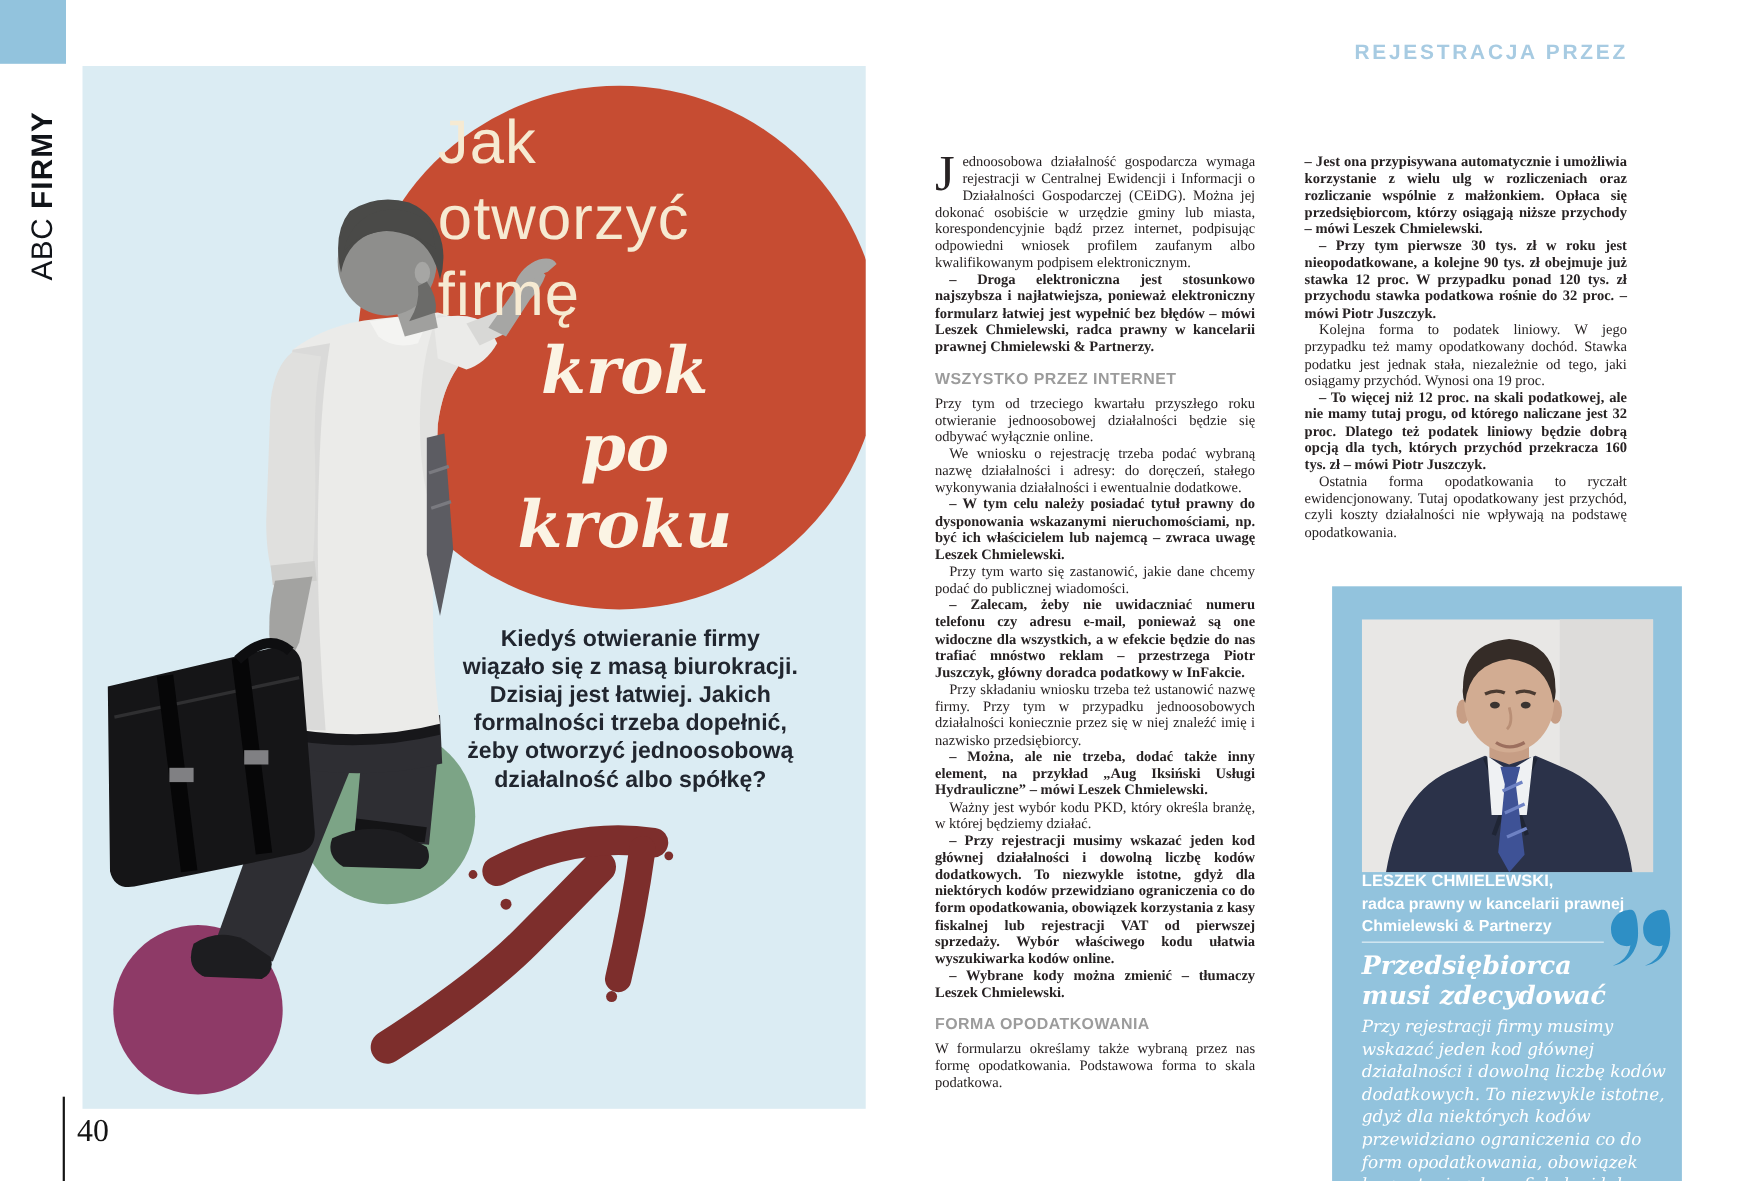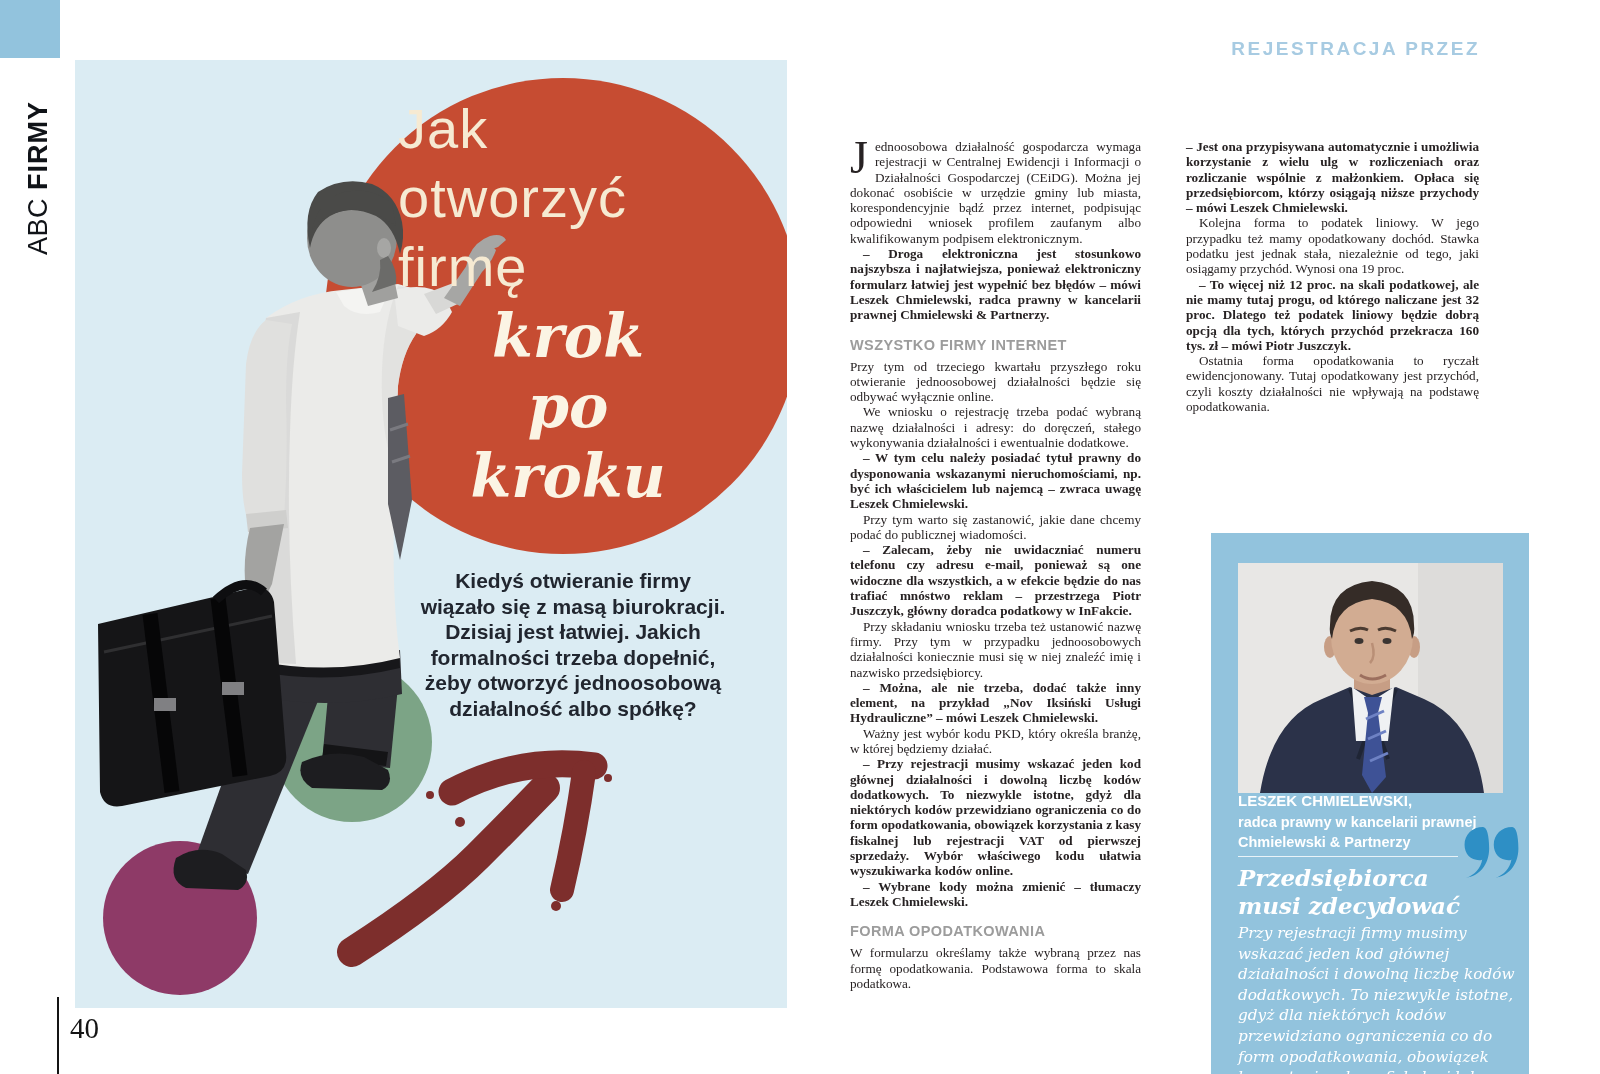--- a/index.html
+++ b/index.html
@@ -136,36 +136,37 @@
 żeby otworzyć jednoosobową
 działalność albo spółkę?</div>
 
   <div class="pagerule"></div>
   <div class="pageno">40</div>
 
   <div class="kicker">REJESTRACJA PRZEZ</div>
   <div class="col col1" id="col1">
       <p class="body-para"><span class="dropcap">J</span>ednoosobowa działalność gospodarcza wymaga rejestracji w Centralnej Ewidencji i Informacji o Działalności Gospodarczej (CEiDG). Można jej dokonać osobiście w urzędzie gminy lub miasta, korespondencyjnie bądź przez internet, podpisując odpowiedni wniosek profilem zaufanym albo kwalifikowanym podpisem elektronicznym.</p>
       <p class="body-para quote indent">– Droga elektroniczna jest stosunkowo najszybsza i najłatwiejsza, ponieważ elektroniczny formularz łatwiej jest wypełnić bez błędów – mówi Leszek Chmielewski, radca prawny w kancelarii prawnej Chmielewski &amp; Partnerzy.</p>
-      <h3 class="sec-heading">WSZYSTKO FIRMY INTERNET</h3>
+      <h3 class="sec-heading">WSZYSTKO PRZEZ INTERNET</h3>
       <p class="body-para">Przy tym od trzeciego kwartału przyszłego roku otwieranie jednoosobowej działalności będzie się odbywać wyłącznie online.</p>
       <p class="body-para indent">We wniosku o rejestrację trzeba podać wybraną nazwę działalności i adresy: do doręczeń, stałego wykonywania działalności i ewentualnie dodatkowe.</p>
       <p class="body-para quote indent">– W tym celu należy posiadać tytuł prawny do dysponowania wskazanymi nieruchomościami, np. być ich właścicielem lub najemcą – zwraca uwagę Leszek Chmielewski.</p>
       <p class="body-para indent">Przy tym warto się zastanowić, jakie dane chcemy podać do publicznej wiadomości.</p>
       <p class="body-para quote indent">– Zalecam, żeby nie uwidaczniać numeru telefonu czy adresu e-mail, ponieważ są one widoczne dla wszystkich, a w efekcie będzie do nas trafiać mnóstwo reklam – przestrzega Piotr Juszczyk, główny doradca podatkowy w InFakcie.</p>
-      <p class="body-para indent">Przy składaniu wniosku trzeba też ustanowić nazwę firmy. Przy tym w przypadku jednoosobowych działalności koniecznie musi się w niej znaleźć imię i nazwisko przedsiębiorcy.</p>
-      <p class="body-para quote indent">– Można, ale nie trzeba, dodać także inny element, na przykład „Nov Iksiński Usługi Hydrauliczne” – mówi Leszek Chmielewski.</p>
+      <p class="body-para indent">Przy składaniu wniosku trzeba też ustanowić nazwę firmy. Przy tym w przypadku jednoosobowych działalności koniecznie przez się w niej znaleźć imię i nazwisko przedsiębiorcy.</p>
+      <p class="body-para quote indent">– Można, ale nie trzeba, dodać także inny element, na przykład „Aug Iksiński Usługi Hydrauliczne” – mówi Leszek Chmielewski.</p>
       <p class="body-para indent">Ważny jest wybór kodu PKD, który określa branżę, w której będziemy działać.</p>
       <p class="body-para quote indent">– Przy rejestracji musimy wskazać jeden kod głównej działalności i dowolną liczbę kodów dodatkowych. To niezwykle istotne, gdyż dla niektórych kodów przewidziano ograniczenia co do form opodatkowania, obowiązek korzystania z kasy fiskalnej lub rejestracji VAT od pierwszej sprzedaży. Wybór właściwego kodu ułatwia wyszukiwarka kodów online.</p>
       <p class="body-para quote indent">– Wybrane kody można zmienić – tłumaczy Leszek Chmielewski.</p>
       <h3 class="sec-heading">FORMA OPODATKOWANIA</h3>
       <p class="body-para">W formularzu określamy także wybraną przez nas formę opodatkowania. Podstawowa forma to skala podatkowa.</p>
     </div>
   <div class="col col2" id="col2">
       <p class="body-para quote">– Jest ona przypisywana automatycznie i umożliwia korzystanie z wielu ulg w rozliczeniach oraz rozliczanie wspólnie z małżonkiem. Opłaca się przedsiębiorcom, którzy osiągają niższe przychody – mówi Leszek Chmielewski.</p>
+      <p class="body-para quote indent">– Przy tym pierwsze 30 tys. zł w roku jest nieopodatkowane, a kolejne 90 tys. zł obejmuje już stawka 12 proc. W przypadku ponad 120 tys. zł przychodu stawka podatkowa rośnie do 32 proc. – mówi Piotr Juszczyk.</p>
       <p class="body-para indent">Kolejna forma to podatek liniowy. W jego przypadku też mamy opodatkowany dochód. Stawka podatku jest jednak stała, niezależnie od tego, jaki osiągamy przychód. Wynosi ona 19 proc.</p>
       <p class="body-para quote indent">– To więcej niż 12 proc. na skali podatkowej, ale nie mamy tutaj progu, od którego naliczane jest 32 proc. Dlatego też podatek liniowy będzie dobrą opcją dla tych, których przychód przekracza 160 tys. zł – mówi Piotr Juszczyk.</p>
       <p class="body-para indent">Ostatnia forma opodatkowania to ryczałt ewidencjonowany. Tutaj opodatkowany jest przychód, czyli koszty działalności nie wpływają na podstawę opodatkowania.</p>
     </div>
 
   <div class="profile">
     <svg class="portrait" viewBox="0 0 265 230">
       <rect width="265" height="230" fill="#e8e7e5"></rect>
       <rect x="180" width="85" height="230" fill="#dddcda"></rect>
       <path d="M116 94 Q134 114 152 94 L152 128 L134 136 L116 128 Z" fill="#c79e85"></path>

